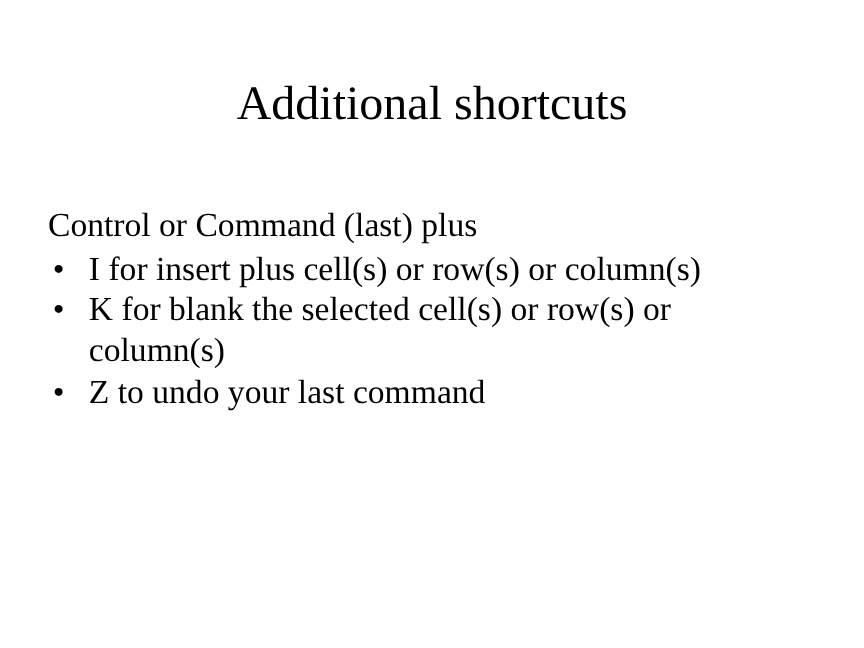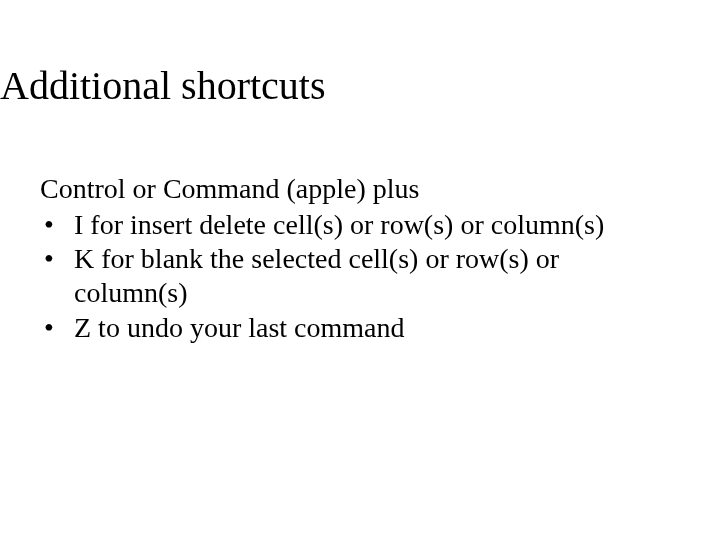--- a/index.html
+++ b/index.html
@@ -15,21 +15,21 @@
     width: 720px;
     height: 540px;
     position: relative;
     box-sizing: border-box;
   }
   .title {
     position: absolute;
     top: 62px;
     left: 0;
     width: 720px;
-    text-align: left;
+    text-align: center;
     font-size: 40px;
     font-weight: normal;
   }
   .body {
     position: absolute;
     top: 172px;
     left: 40px;
     right: 60px;
     font-size: 28px;
     line-height: 1.22;
@@ -54,25 +54,25 @@
     font-size: 28px;
     line-height: 1.22;
   }
 </style>
 </head>
 <body>
 
 <div class="slide">
   <div class="title">Additional shortcuts</div>
   <div class="body">
-    <p class="intro">Control or Command (apple) plus</p>
+    <p class="intro">Control or Command (last) plus</p>
     <ul class="bullets">
       <li>
         <span class="dot">•</span>
-        <span>I for insert delete cell(s) or row(s) or column(s)</span>
+        <span>I for insert plus cell(s) or row(s) or column(s)</span>
       </li>
       <li>
         <span class="dot">•</span>
         <span>K for blank the selected cell(s) or row(s) or column(s)</span>
       </li>
       <li>
         <span class="dot">•</span>
         <span>Z to undo your last command</span>
       </li>
     </ul>

